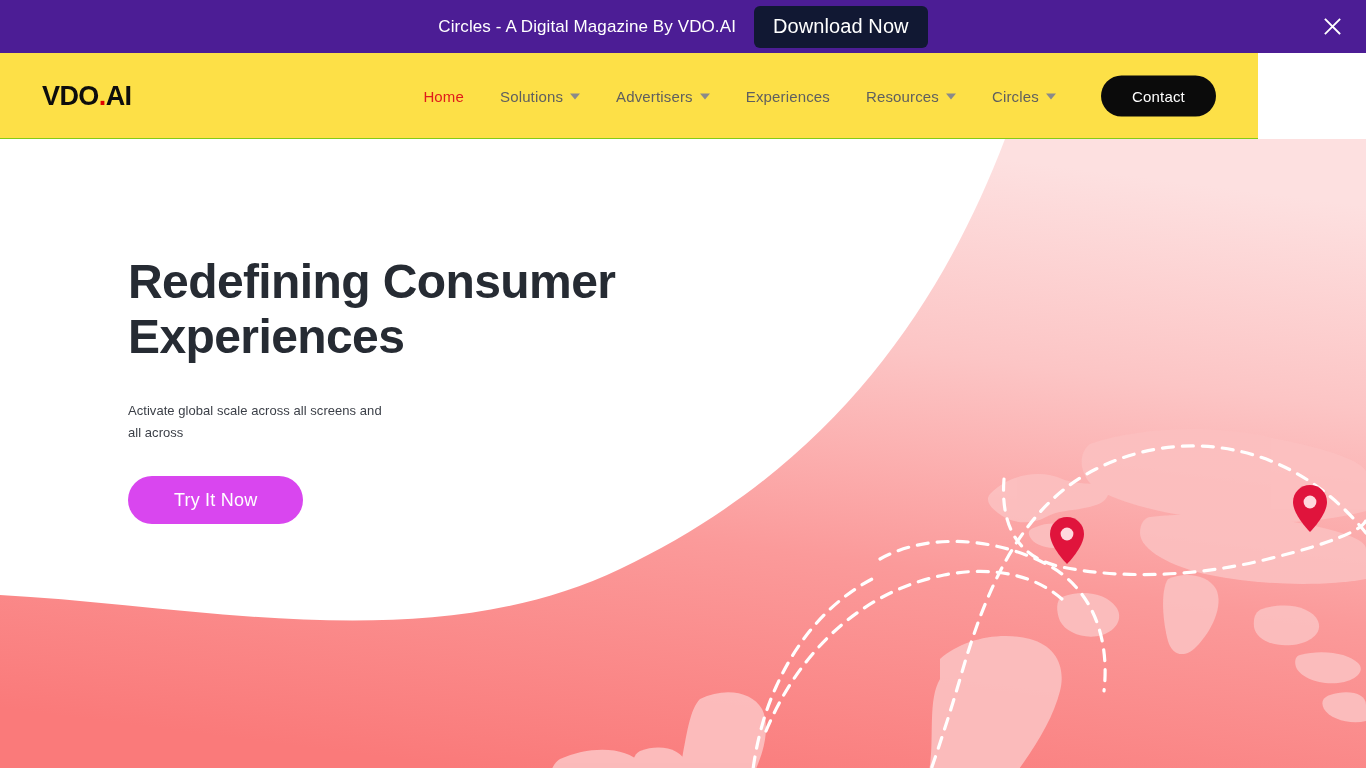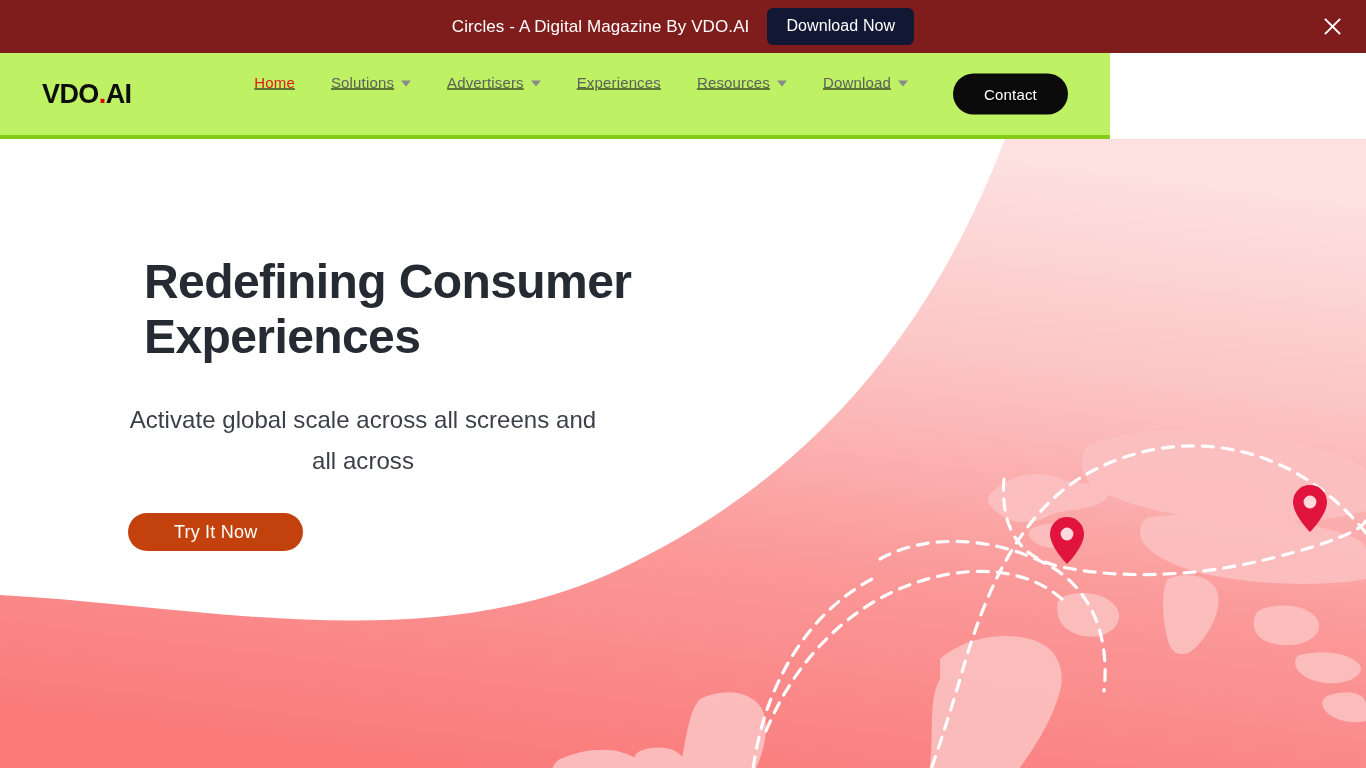--- a/index.html
+++ b/index.html
@@ -9,83 +9,82 @@
     overflow:hidden;
     background:#ffffff;
     font-family:"Liberation Sans", sans-serif;
     -webkit-font-smoothing:antialiased;
   }
 
   
   .promo-banner{
     position:absolute; top:0; left:0;
     width:1366px; height:53px;
-    background:#7f1d1d;
+    background:#4c1d95;
     display:flex; align-items:center; justify-content:center;
     gap:18px;
   }
   .promo-text{
     color:#ffffff;
     font-size:17px;
     font-weight:400;
     letter-spacing:.1px;
     white-space:nowrap;
   }
   .promo-download-btn{
     background:#111833;
     color:#ffffff;
     border:none;
     border-radius:6px;
     padding:9px 19px 10px;
     font-family:"Liberation Sans", sans-serif;
-    font-size:16px;
+    font-size:20px;
     font-weight:400;
     letter-spacing:.1px;
     cursor:pointer;
     white-space:nowrap;
   }
   .promo-close{
     position:absolute;
     right:20px; top:50%;
     transform:translateY(-50%);
     width:28px; height:28px;
     display:flex; align-items:center; justify-content:center;
     cursor:pointer;
   }
   .promo-close svg{ display:block; }
 
   
   .site-header{
     position:absolute; top:53px; left:0;
-    width:1110px; height:86px;
-    background:#bef264;
-    border-bottom:4px solid #84cc16;
+    width:1258px; height:86px;
+    background:#fde047;
+    border-bottom:1px solid #84cc16;
     z-index:30;
   }
   .logo{
     position:absolute;
     left:42px; top:50%;
     transform:translateY(-50%);
     font-size:27px;
     font-weight:700;
     letter-spacing:-0.6px;
     color:#0d0d0d;
     cursor:pointer;
     user-select:none;
   }
   .logo .dot{ color:#e00000; }
 
   .main-nav{
     position:absolute;
     right:42px; top:50%;
     transform:translateY(-50%);
     display:flex;
-    align-items:flex-start;
+    align-items:center;
     gap:0;
-    text-decoration:underline;
   }
   .nav-item{
     display:flex; align-items:center; gap:7px;
     padding:0 18px;
     font-size:15px;
     color:#5f5f5f;
     letter-spacing:.15px;
     cursor:pointer;
     white-space:nowrap;
   }
@@ -130,39 +129,37 @@
     left:128px; top:116px;
     width:620px;
     z-index:5;
   }
   .hero-title{
     font-size:48px;
     line-height:1.14;
     font-weight:700;
     color:#262b33;
     letter-spacing:-0.6px;
-    margin-left:16px;
   }
   .hero-sub{
     margin-top:36px;
-    font-size:24px;
+    font-size:13px;
     line-height:1.68;
     color:#3b3f47;
     letter-spacing:.05px;
     max-width:470px;
-    text-align:center;
   }
   .cta-btn{
     margin-top:32px;
     display:inline-block;
-    background:#c2410c;
+    background:#d946ef;
     color:#ffffff;
     border:none;
     border-radius:30px;
-    height:38px;
+    height:48px;
     padding:0 46px;
     font-family:"Liberation Sans", sans-serif;
     font-size:18px;
     letter-spacing:.2px;
     cursor:pointer;
   }
 </style>
 </head>
 <body>
 
@@ -194,21 +191,21 @@
       <i class="caret"></i>
     </div>
     <div class="nav-item">
       <span>Experiences</span>
     </div>
     <div class="nav-item">
       <span>Resources</span>
       <i class="caret"></i>
     </div>
     <div class="nav-item">
-      <span>Download</span>
+      <span>Circles</span>
       <i class="caret"></i>
     </div>
     <button class="contact-btn">Contact</button>
   </nav>
 </header>
 
 <section class="hero">
 
   <svg class="hero-bg" viewBox="0 0 1366 629" preserveAspectRatio="none">
     <defs>

